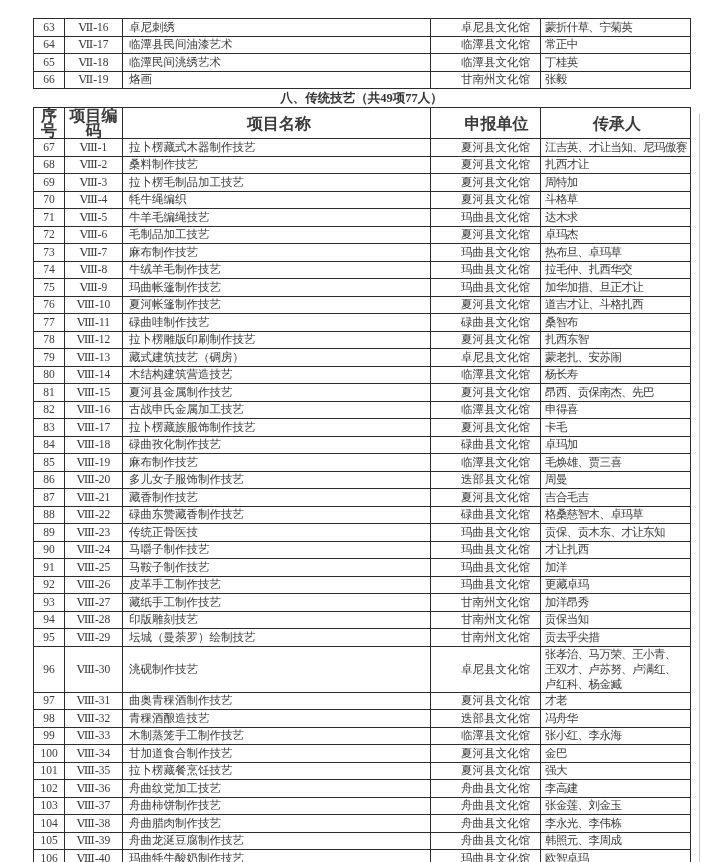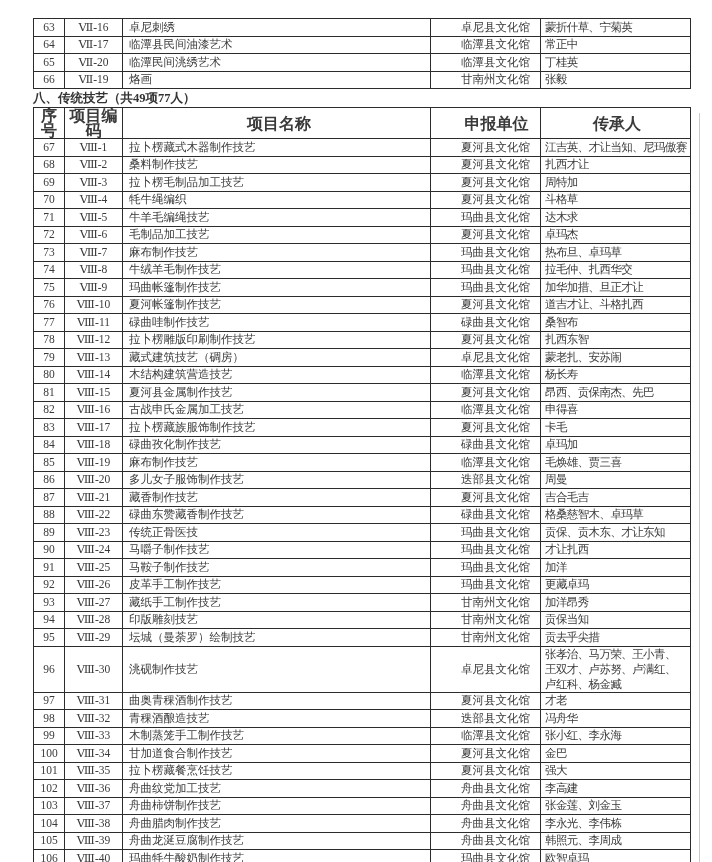--- a/index.html
+++ b/index.html
@@ -20,21 +20,21 @@
     font-size:11.5px;overflow:hidden;
   }
   th{font-weight:bold;font-size:16px;text-align:center;padding:0 1px;}
   .c-seq{width:31px;text-align:center;}
   .c-code{width:58px;text-align:center;margin-top:26px;}
   .c-name{width:308px;text-align:left;padding-left:6px;}
   .c-unit{width:110px;text-align:center;padding-left:23px;}
   .c-inh{width:150px;text-align:left;padding-left:4px;white-space:pre-line;letter-spacing:-0.6px;}
   .section-title{
     width:657px;margin-left:33px;height:18px;line-height:18px;
-    text-align:left;font-weight:bold;font-size:12.5px;color:#333333;
+    text-align:center;font-weight:bold;font-size:12.5px;color:#333333;
   }
   .scan-line{
     position:absolute;left:699px;top:95px;bottom:10px;width:1px;
     background:#c9c9c9;
   }
 </style>
 </head>
 <body>
 
 <div class="page">
@@ -57,21 +57,21 @@
         </tr>
         <tr>
           <td class="c-seq">64</td>
           <td class="c-code">Ⅶ-17</td>
           <td class="c-name">临潭县民间油漆艺术</td>
           <td class="c-unit">临潭县文化馆</td>
           <td class="c-inh">常正中</td>
         </tr>
         <tr>
           <td class="c-seq">65</td>
-          <td class="c-code">Ⅶ-20</td>
+          <td class="c-code">Ⅶ-18</td>
           <td class="c-name">临潭民间洮绣艺术</td>
           <td class="c-unit">临潭县文化馆</td>
           <td class="c-inh">丁桂英</td>
         </tr>
         <tr>
           <td class="c-seq">66</td>
           <td class="c-code">Ⅶ-19</td>
           <td class="c-name">烙画</td>
           <td class="c-unit">甘南州文化馆</td>
           <td class="c-inh">张毅</td>

